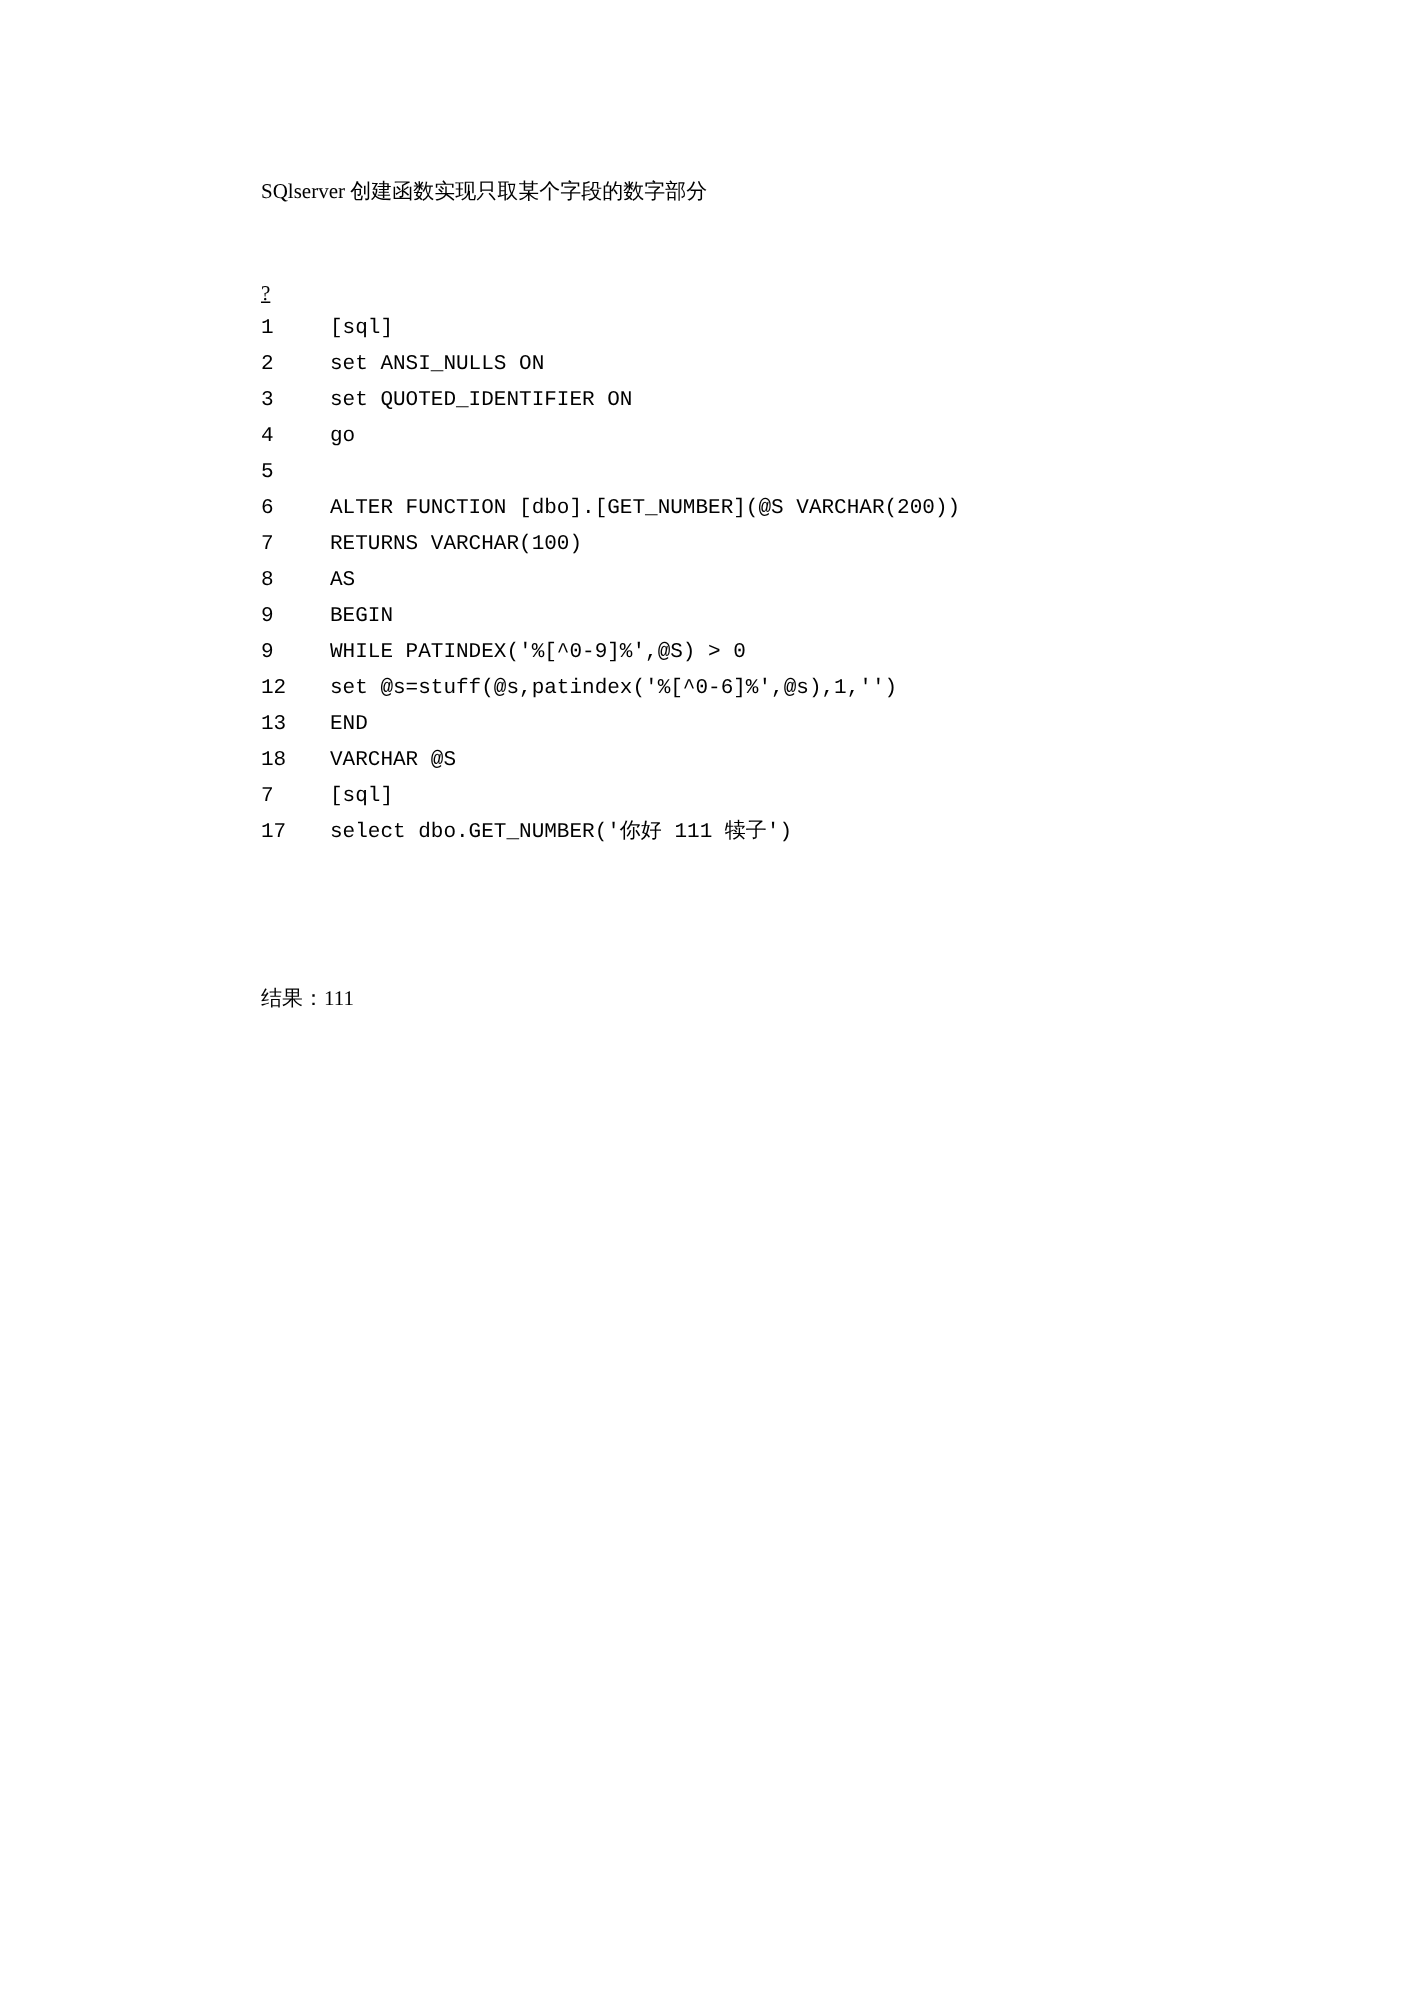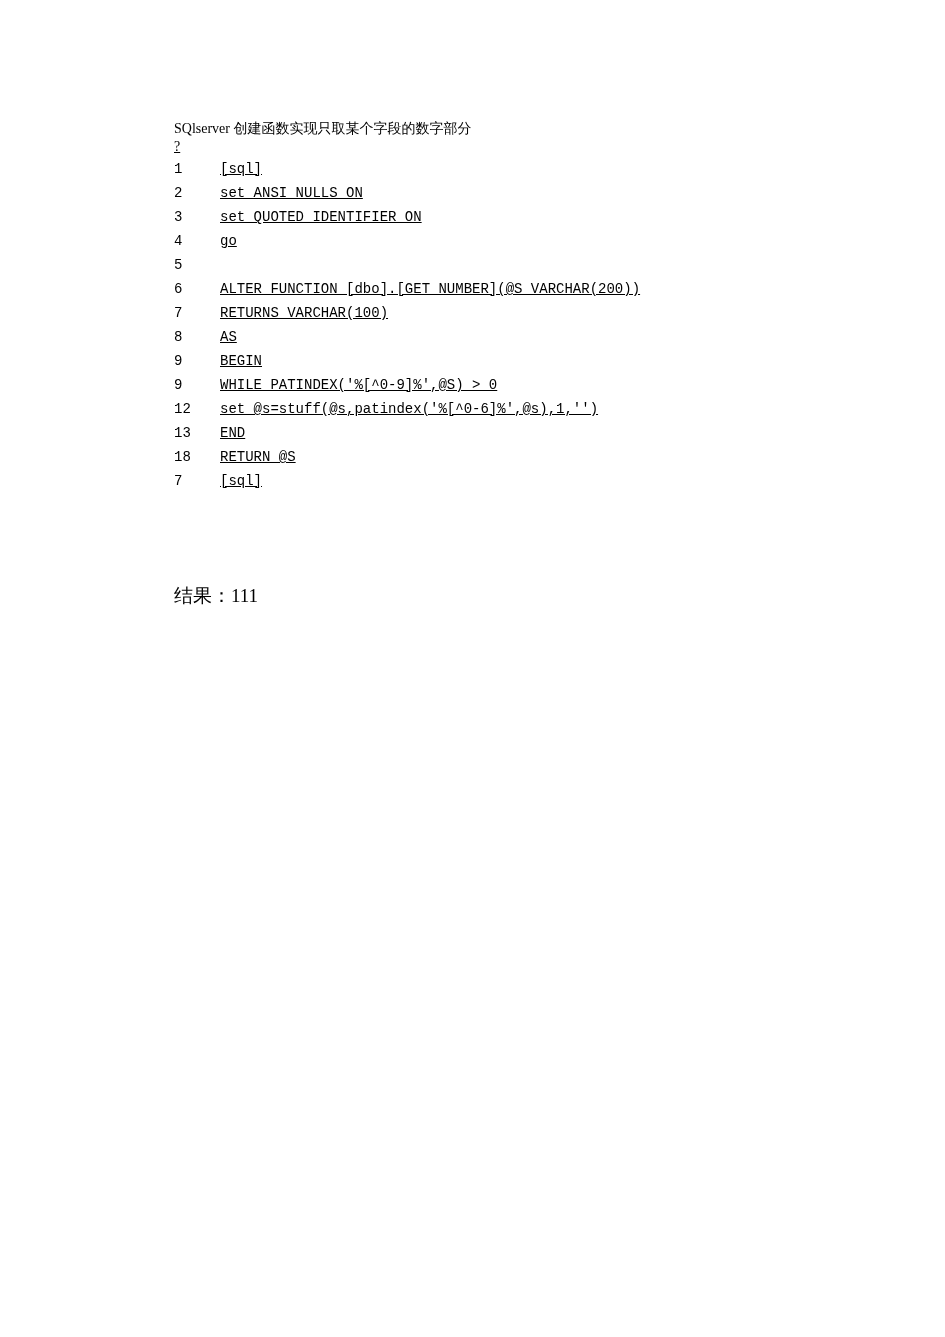--- a/index.html
+++ b/index.html
@@ -13,20 +13,21 @@
     .page {
       padding-top: 118px;
       padding-left: 174px;
       padding-right: 80px;
       padding-bottom: 80px;
       color: #000000;
     }
     .title {
       font-size: 14px;
       line-height: 1.5;
+      margin-bottom: 50px;
     }
     .question-mark {
       font-size: 14px;
       text-decoration: underline;
       margin-bottom: 2px;
     }
     .code-table {
       border-collapse: collapse;
       font-family: "Courier New", monospace;
       font-size: 14px;
@@ -35,24 +36,23 @@
     .code-table td.ln {
       width: 46px;
       vertical-align: top;
       text-align: left;
       padding: 0;
     }
     .code-table td.codecell {
       vertical-align: top;
       white-space: pre;
       padding: 0;
-      text-decoration: underline;
     }
     .result {
-      font-size: 19px;
+      font-size: 14px;
       font-family: "SimSun", "宋体", serif;
       margin-top: 90px;
     }
   </style>
 </head>
 <body>
 
 <div class="page">
 
   <div class="title">SQlserver 创建函数实现只取某个字段的数字部分</div>
@@ -104,24 +104,28 @@
       <tr>
         <td class="ln">12</td>
         <td class="codecell">set @s=stuff(@s,patindex('%[^0-6]%',@s),1,'')</td>
       </tr>
       <tr>
         <td class="ln">13</td>
         <td class="codecell">END</td>
       </tr>
       <tr>
         <td class="ln">18</td>
-        <td class="codecell">RETURN @S</td>
+        <td class="codecell">VARCHAR @S</td>
       </tr>
       <tr>
         <td class="ln">7</td>
         <td class="codecell">[sql]</td>
+      </tr>
+      <tr>
+        <td class="ln">17</td>
+        <td class="codecell">select dbo.GET_NUMBER('你好 111 犊子')</td>
       </tr>
     </tbody>
   </table>
 
   <div class="result">结果：111</div>
 
 </div>
 
 </body></html>

